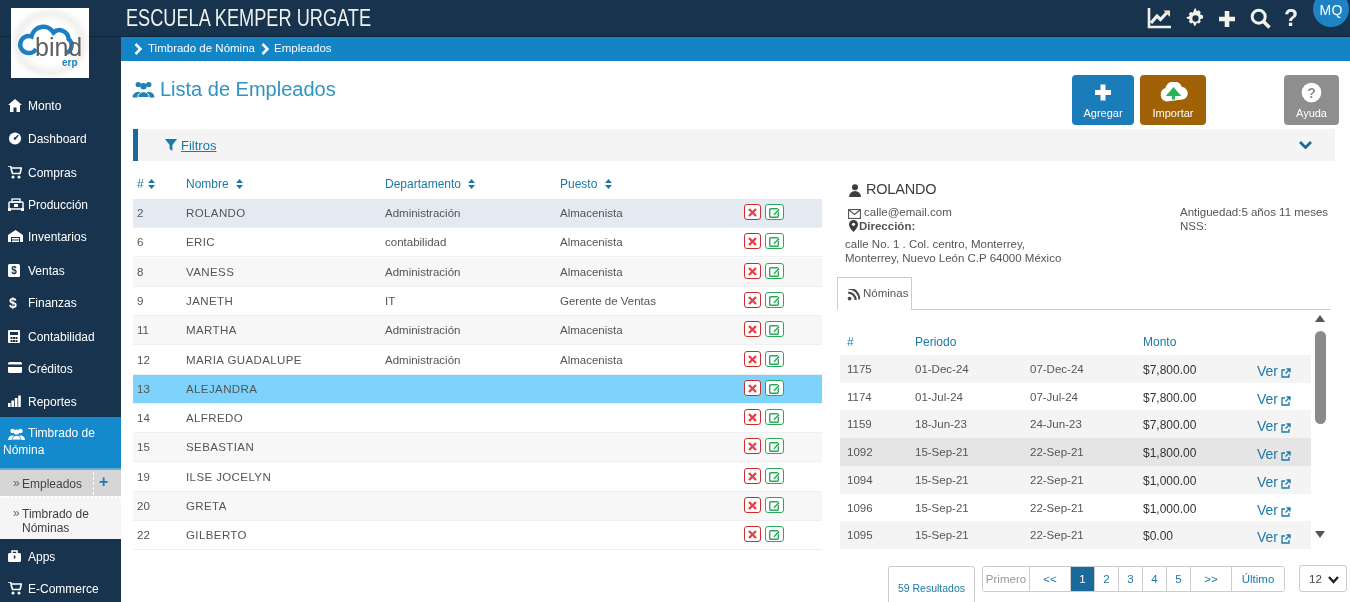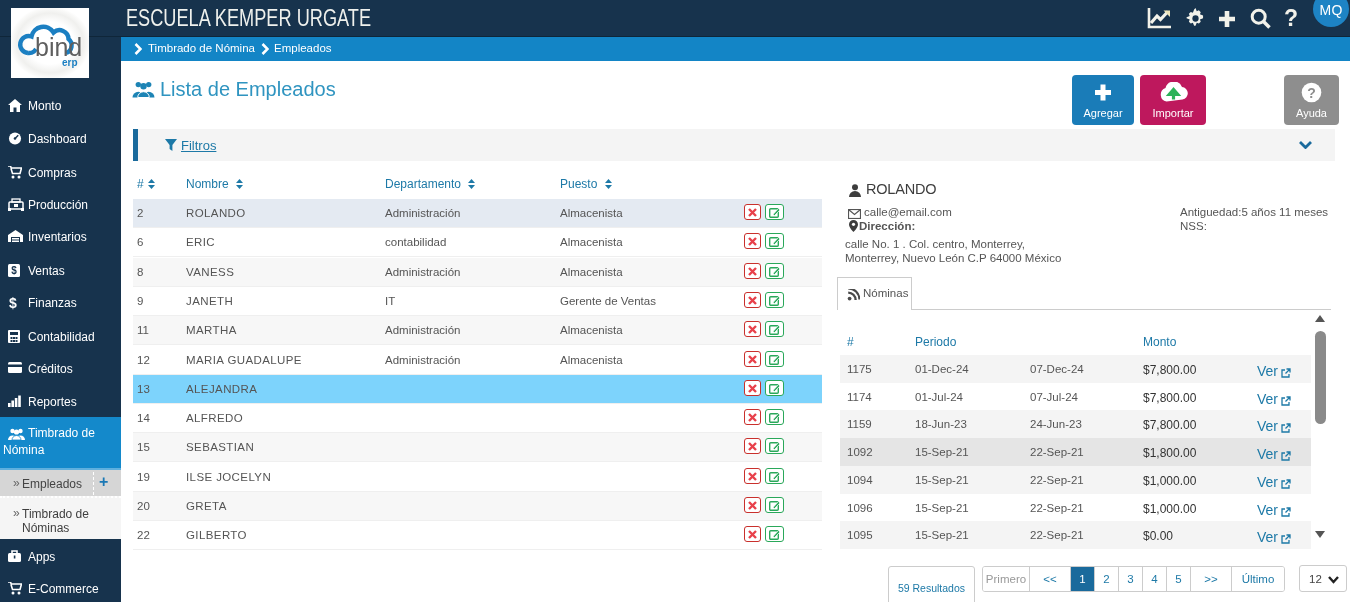--- a/index.html
+++ b/index.html
@@ -292,21 +292,21 @@
         <path d="M5.7 17.5 a5.8 5.8 0 0 1 11.6 0 z" fill="#1d84b5" stroke="#fff" stroke-width="1"></path>
       </svg>
 </div>
 <div id="pgtitle">Lista de Empleados</div>
 <div class="btn" style="left:951px;width:62px;background:#1a7cb8;">
 <svg style="margin:8px auto 0;" width="20" height="19" viewBox="0 0 20 19">
         <path d="M10 1.5 V17.5 M2 9.5 H18" stroke="#fff" stroke-width="5"></path>
       </svg>
 <div class="bl">Agregar</div>
     </div>
-<div class="btn" style="left:1019px;width:66px;background:#be185d;">
+<div class="btn" style="left:1019px;width:66px;background:#a16207;">
 <svg style="margin:7px auto 0;" width="29" height="20" viewBox="0 0 29 20">
         <path d="M7.5 19.5 a7 7 0 0 1-1-13.5 a8.7 8.7 0 0 1 16.5-1 a6.3 6.3 0 0 1 0.5 12.5z" fill="#fff"></path>
         <path d="M14.5 17.5 V10 M14.5 7.5 l-4.2 4.8 h8.4 z" stroke="#2bb258" stroke-width="3.2" fill="#2bb258"></path>
       </svg>
 <div class="bl">Importar</div>
     </div>
 <div class="btn" style="left:1163px;width:55px;background:#8e8e8e;">
 <svg style="margin:7px auto 0;" width="21" height="21" viewBox="0 0 21 21">
         <circle cx="10.5" cy="10.5" r="9.8" fill="#fff"></circle>
         <text x="10.5" y="15.5" text-anchor="middle" font-size="14" font-weight="bold" fill="#8e8e8e" font-family="Liberation Sans">?</text>

